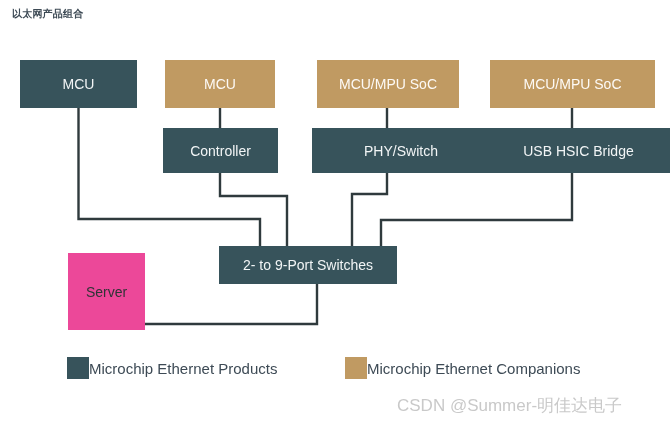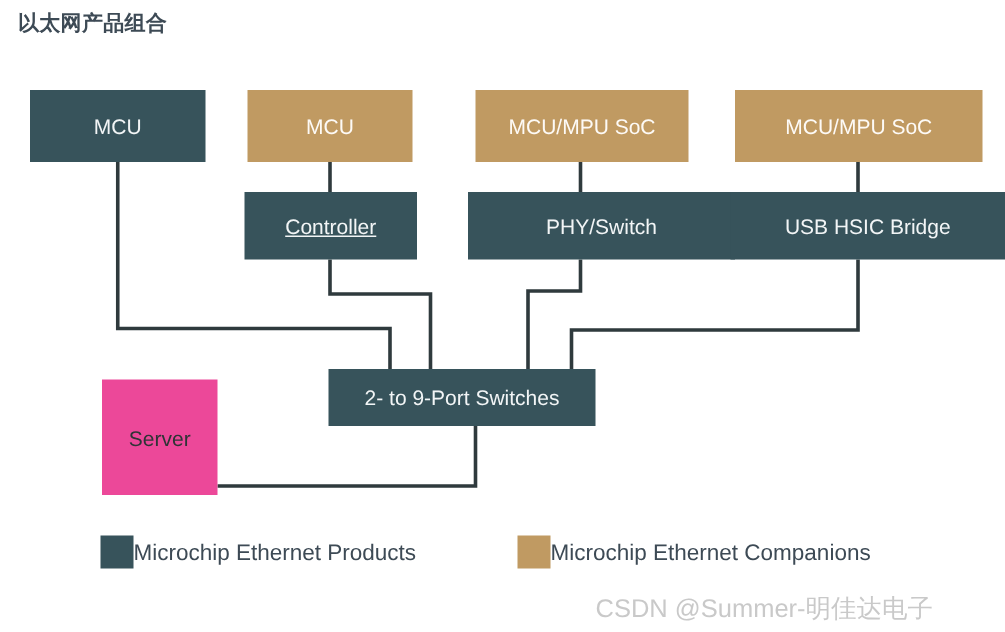--- a/index.html
+++ b/index.html
@@ -22,21 +22,21 @@
     width: 670px;
     height: 421px;
     background: #ffffff;
   }
 
   
   .page-title {
     position: absolute;
     left: 12px;
     top: 7px;
-    font-size: 14px;
+    font-size: 10px;
     font-weight: bold;
     color: #3d4a55;
     letter-spacing: 0.2px;
     white-space: nowrap;
   }
 
   
   #wires {
     position: absolute;
     left: 0;
@@ -128,21 +128,21 @@
       </div>
       <div class="block companion" style="left: 165px; top: 60px; width: 110px; height: 48px;">
         <span class="block-label">MCU</span>
       </div>
       <div class="block companion" style="left: 317px; top: 60px; width: 142px; height: 48px;">
         <span class="block-label">MCU/MPU SoC</span>
       </div>
       <div class="block companion" style="left: 490px; top: 60px; width: 165px; height: 48px;">
         <span class="block-label">MCU/MPU SoC</span>
       </div>
-      <div class="block product" style="left: 163px; top: 128px; width: 115px; height: 45px; text-decoration: underline;">
+      <div class="block product" style="left: 163px; top: 128px; width: 115px; height: 45px;">
         <span class="block-label">Controller</span>
       </div>
       <div class="block product" style="left: 312px; top: 128px; width: 178px; height: 45px;">
         <span class="block-label">PHY/Switch</span>
       </div>
       <div class="block product" style="left: 487px; top: 128px; width: 183px; height: 45px;">
         <span class="block-label">USB HSIC Bridge</span>
       </div>
       <div class="block product" style="left: 219px; top: 246px; width: 178px; height: 38px;">
         <span class="block-label">2- to 9-Port Switches</span>

